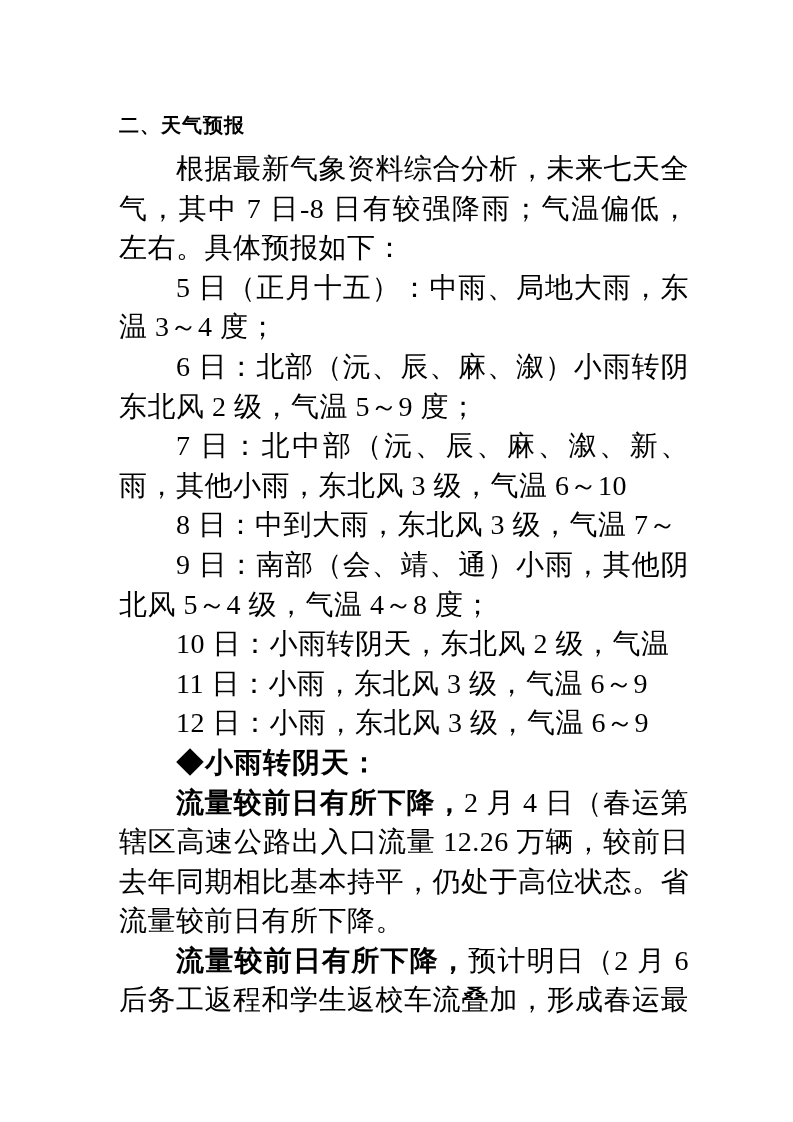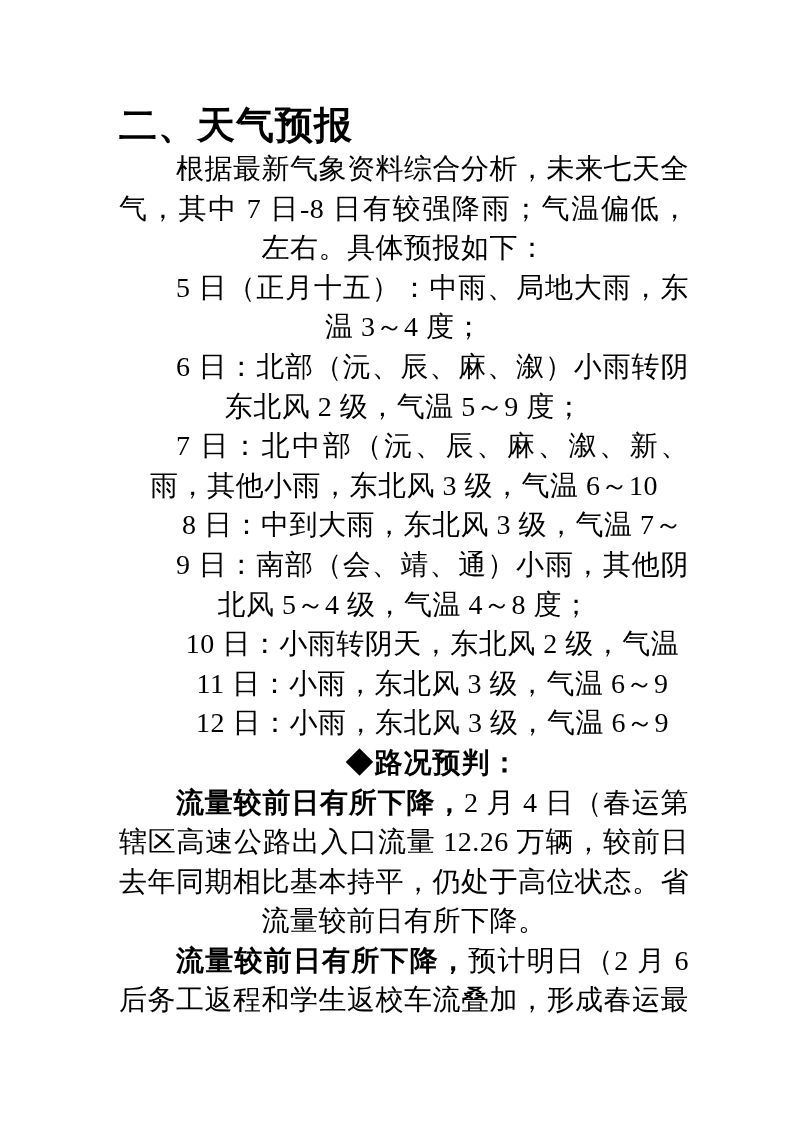--- a/index.html
+++ b/index.html
@@ -18,34 +18,33 @@
   }
   .content {
     position: absolute;
     top: 101px;
     left: 119px;
     width: 570px;
   }
   .doc-title {
     font-family: "Liberation Sans", sans-serif;
     font-weight: 700;
-    font-size: 38px;
+    font-size: 20px;
     line-height: 48px;
     height: 48px;
     margin: 0;
     letter-spacing: 1px;
     white-space: nowrap;
   }
   .line {
     font-size: 28px;
     line-height: 39.6px;
     height: 39.6px;
     overflow: hidden;
     letter-spacing: 0.5px;
-    text-align: center;
   }
   .line.indent {
     text-indent: 57px;
   }
   .line.justify {
     text-align: justify;
     text-align-last: justify;
   }
   .seg.bold {
     font-weight: 700;
@@ -70,21 +69,21 @@
         <div class="line indent justify"><span class="seg">6 日：北部（沅、辰、麻、溆）小雨转阴天，其他小雨，</span></div>
         <div class="line"><span class="seg">东北风 2 级，气温 5～9 度；</span></div>
         <div class="line indent justify"><span class="seg">7 日：北中部（沅、辰、麻、溆、新、芷、鹤、中）中</span></div>
         <div class="line"><span class="seg">雨，其他小雨，东北风 3 级，气温 6～10 度；</span></div>
         <div class="line indent"><span class="seg">8 日：中到大雨，东北风 3 级，气温 7～11 度；</span></div>
         <div class="line indent justify"><span class="seg">9 日：南部（会、靖、通）小雨，其他阴天转小雨，东</span></div>
         <div class="line"><span class="seg">北风 5～4 级，气温 4～8 度；</span></div>
         <div class="line indent"><span class="seg">10 日：小雨转阴天，东北风 2 级，气温 4～9 度；</span></div>
         <div class="line indent"><span class="seg">11 日：小雨，东北风 3 级，气温 6～9 度；</span></div>
         <div class="line indent"><span class="seg">12 日：小雨，东北风 3 级，气温 6～9 度。</span></div>
-        <div class="line indent heading"><span class="seg bold">◆路况预判：</span></div>
+        <div class="line indent heading"><span class="seg bold">◆小雨转阴天：</span></div>
         <div class="line indent justify"><span class="seg bold">流量较前日有所下降，</span><span class="seg">2 月 4 日（春运第二十九天），</span></div>
         <div class="line justify"><span class="seg">辖区高速公路出入口流量 12.26 万辆，较前日有所回落，与</span></div>
         <div class="line justify"><span class="seg">去年同期相比基本持平，仍处于高位状态。省界新晃、通道</span></div>
         <div class="line"><span class="seg">流量较前日有所下降。</span></div>
         <div class="line indent justify"><span class="seg bold">流量较前日有所下降，</span><span class="seg">预计明日（2 月 6 日），元宵节</span></div>
         <div class="line justify"><span class="seg">后务工返程和学生返校车流叠加，形成春运最后一波返程高</span></div>
       </div>
   </div>
 </div>
 

